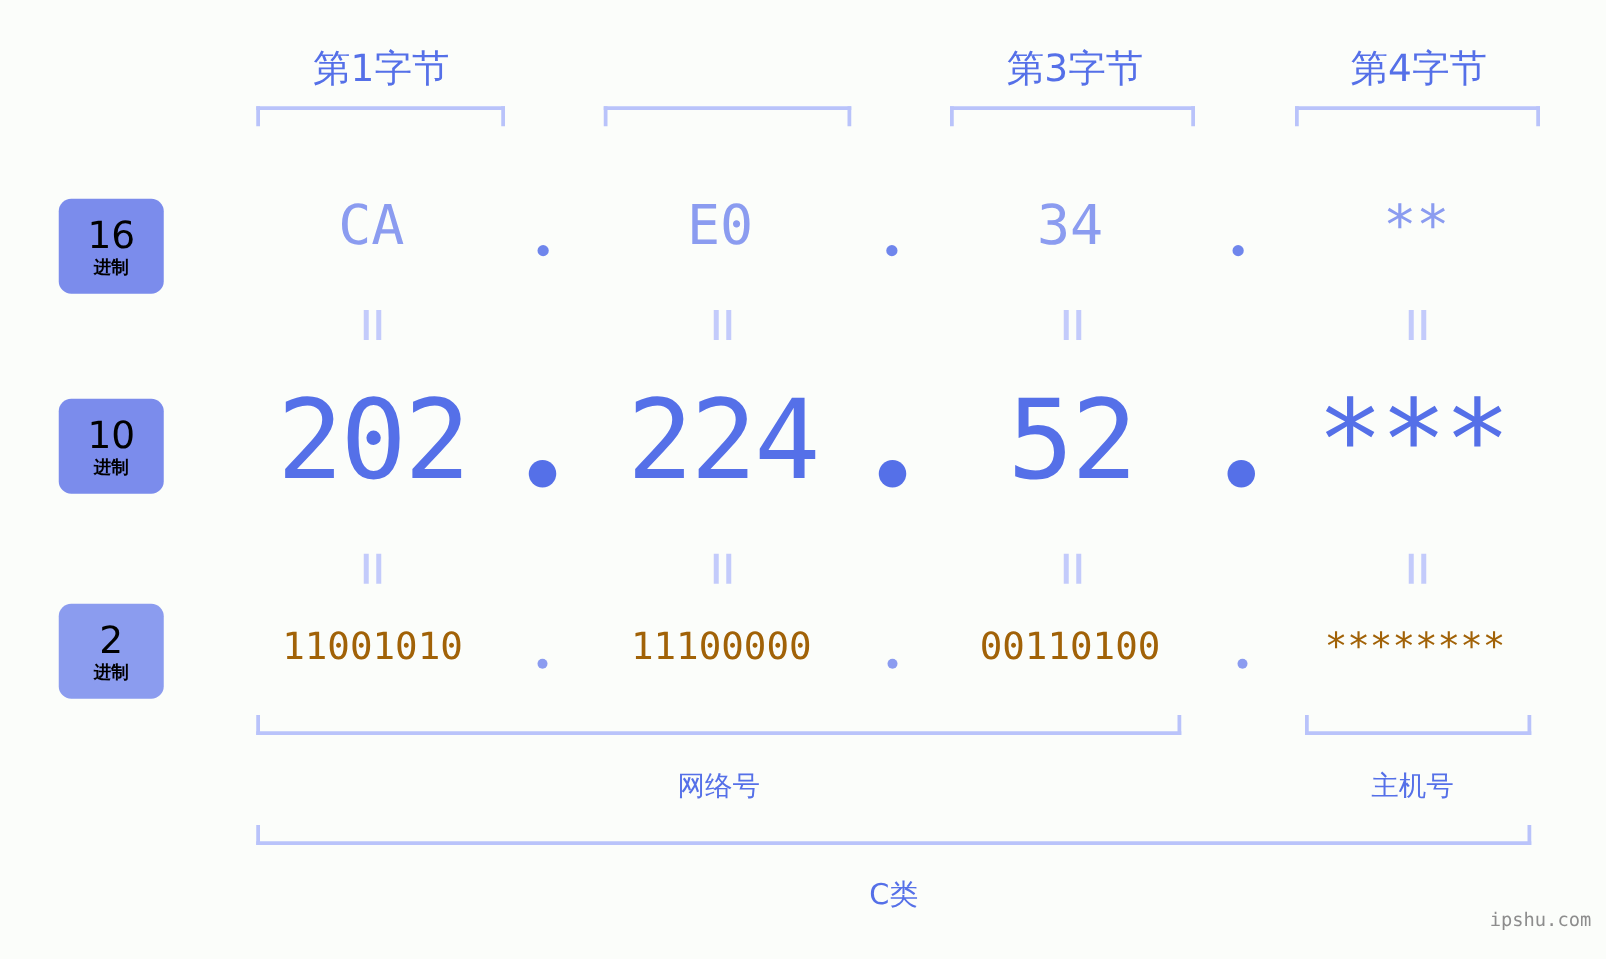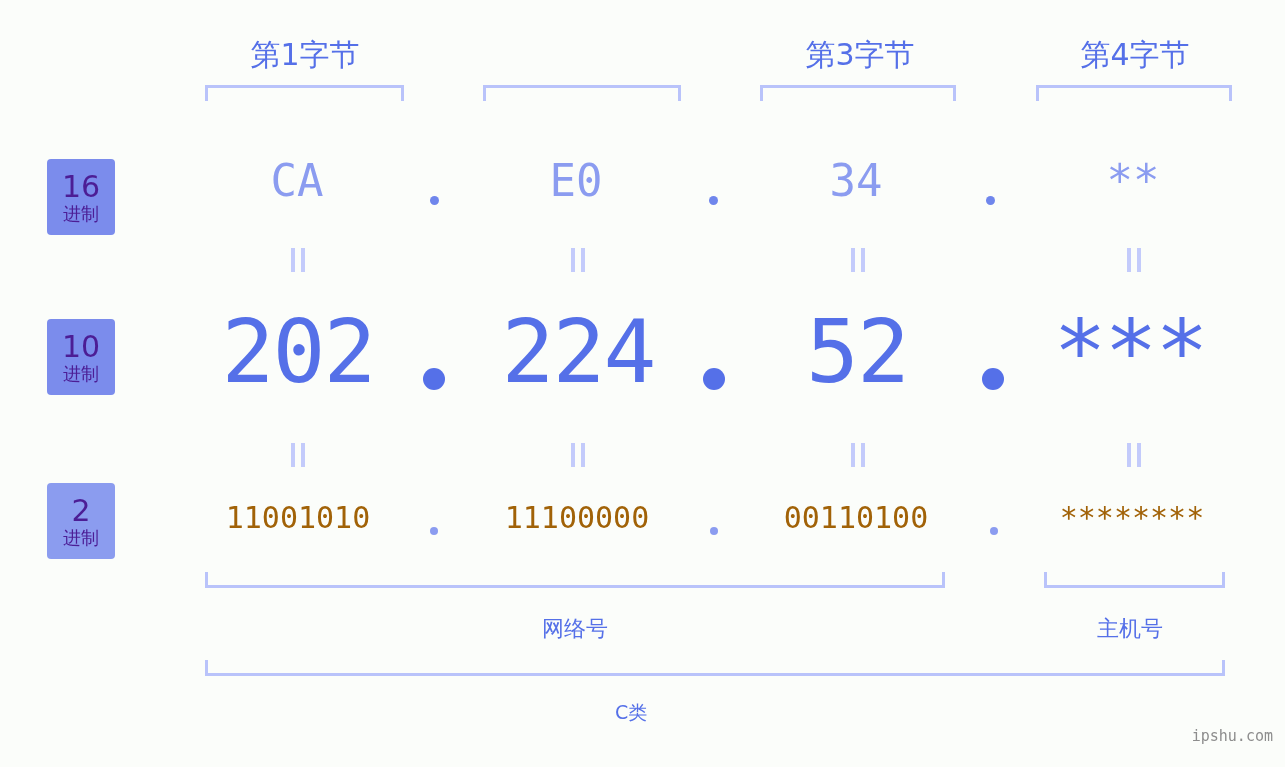--- a/index.html
+++ b/index.html
@@ -39,40 +39,40 @@
     height: 16px;
     border: 3px solid #b9c3fa;
     border-bottom: none;
     box-sizing: border-box;
   }
 
   
   .badge {
     position: absolute;
     left: 47px;
-    width: 68px;
+    width: 84px;
     height: 76px;
-    border-radius: 4px;
+    border-radius: 10px;
     background: #7b8cec;
-    color: #4c1d95;
+    color: #000000;
     display: flex;
     flex-direction: column;
     align-items: center;
     justify-content: center;
     line-height: 1;
   }
   .badge .num {
     font-size: 30px;
     font-weight: 400;
     margin-bottom: 3px;
     font-family: "DejaVu Sans", sans-serif;
   }
   .badge .unit {
-    font-size: 18px;
-    font-weight: 400;
+    font-size: 14px;
+    font-weight: 700;
     font-family: "DejaVu Sans", sans-serif;
   }
   .badge.light { background: #8b9cef; }
 
   
   .cell {
     position: absolute;
     text-align: center;
     white-space: nowrap;
     font-family: "DejaVu Sans Mono", monospace;
@@ -138,23 +138,23 @@
     position: absolute;
     text-align: center;
     font-family: "DejaVu Sans", sans-serif;
     font-size: 22px;
     color: #5570e8;
     white-space: nowrap;
   }
 
   .class-label {
     position: absolute;
-    text-align: left;
-    font-family: "DejaVu Sans", sans-serif;
-    font-size: 19px;
+    text-align: center;
+    font-family: "DejaVu Sans", sans-serif;
+    font-size: 23px;
     color: #5570e8;
     white-space: nowrap;
   }
 
   .watermark {
     position: absolute;
     right: 12px;
     bottom: 22px;
     font-family: "DejaVu Sans Mono", monospace;
     font-size: 15px;

